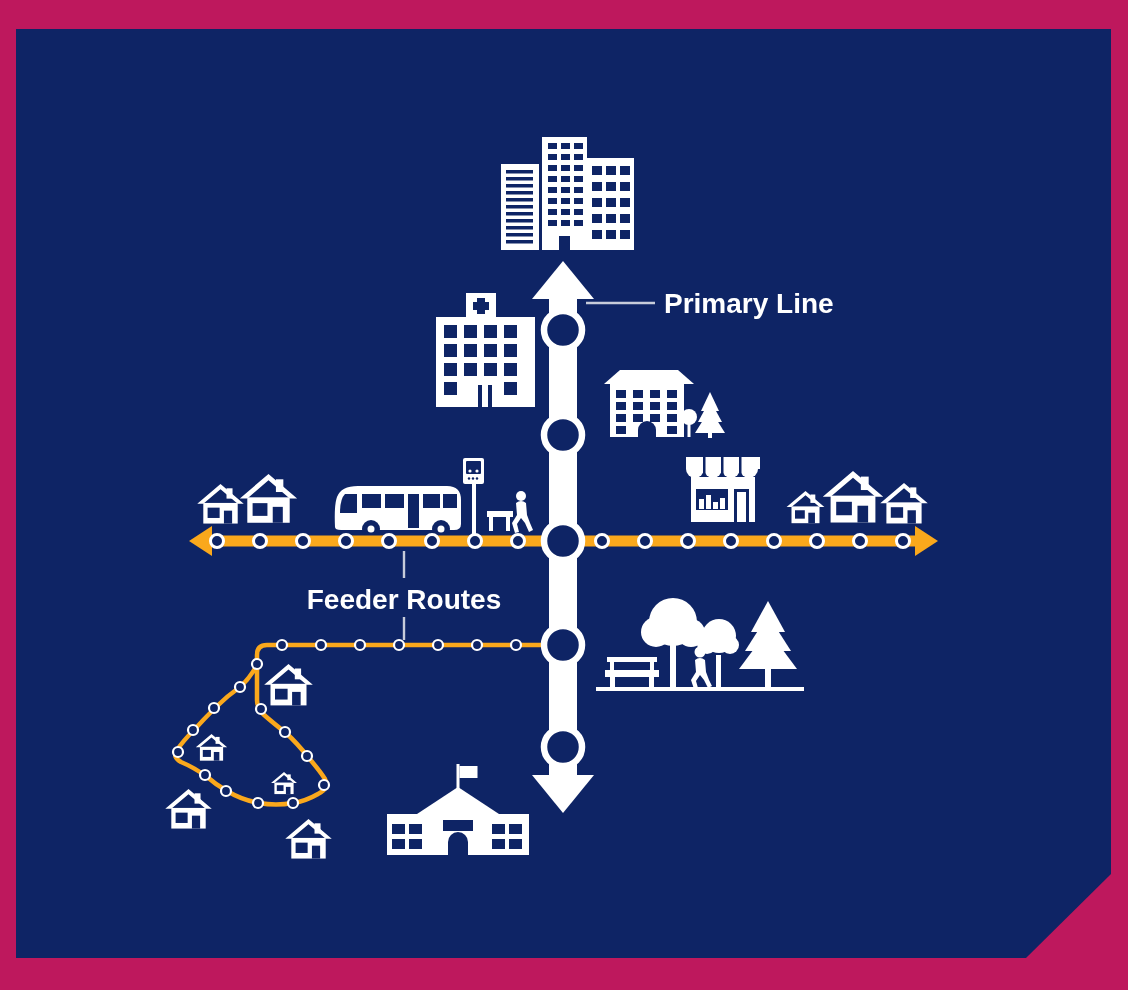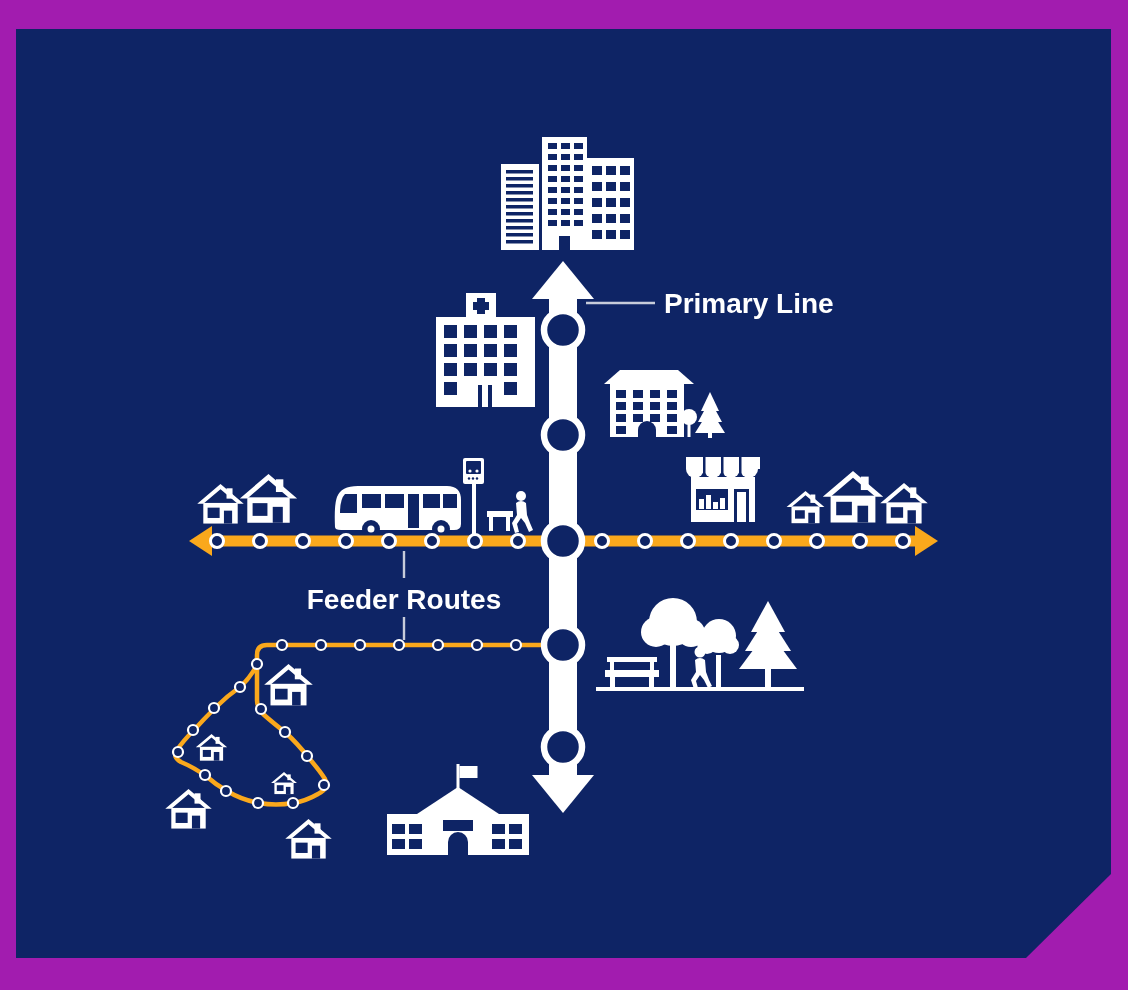--- a/index.html
+++ b/index.html
@@ -1,16 +1,16 @@
 <!DOCTYPE html>
 <html><head>
 <meta charset="utf-8">
 <style>
   html,body{margin:0;padding:0;background:#FFFFFF;}
-  .canvas{position:relative;width:1128px;height:990px;background:#a21caf;overflow:hidden;}
+  .canvas{position:relative;width:1128px;height:990px;background:#be185d;overflow:hidden;}
   .canvas svg{position:absolute;left:0;top:0;}
   .w{fill:#FFFFFF;}
   .n{fill:#0E2465;}
   .oline{stroke:#FAA81C;}
   .ofill{fill:#FAA81C;}
   .stop{fill:#0E2465;stroke:#FFFFFF;stroke-width:3;}
   .ministop{fill:#0E2465;stroke:#FFFFFF;stroke-width:2.2;}
   .station{fill:#0E2465;stroke:#FFFFFF;stroke-width:6.5;}
   .connector{stroke:#C7CCDA;stroke-width:2.4;}
   text.lbl{font-family:"Liberation Sans", sans-serif;font-weight:700;font-size:28px;fill:#FFFFFF;}

